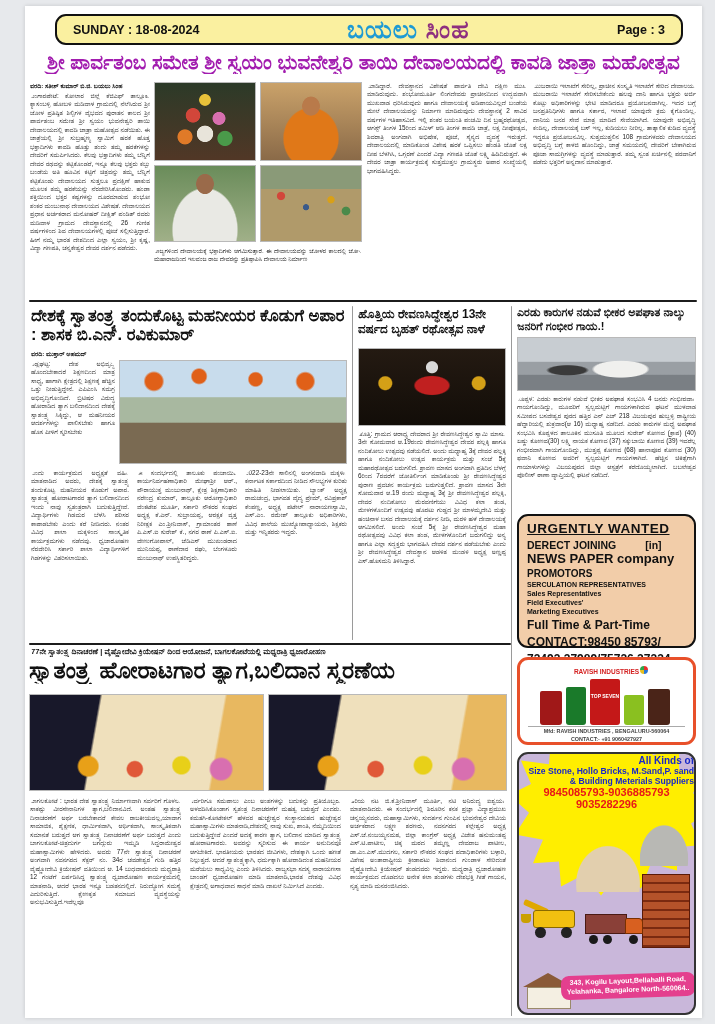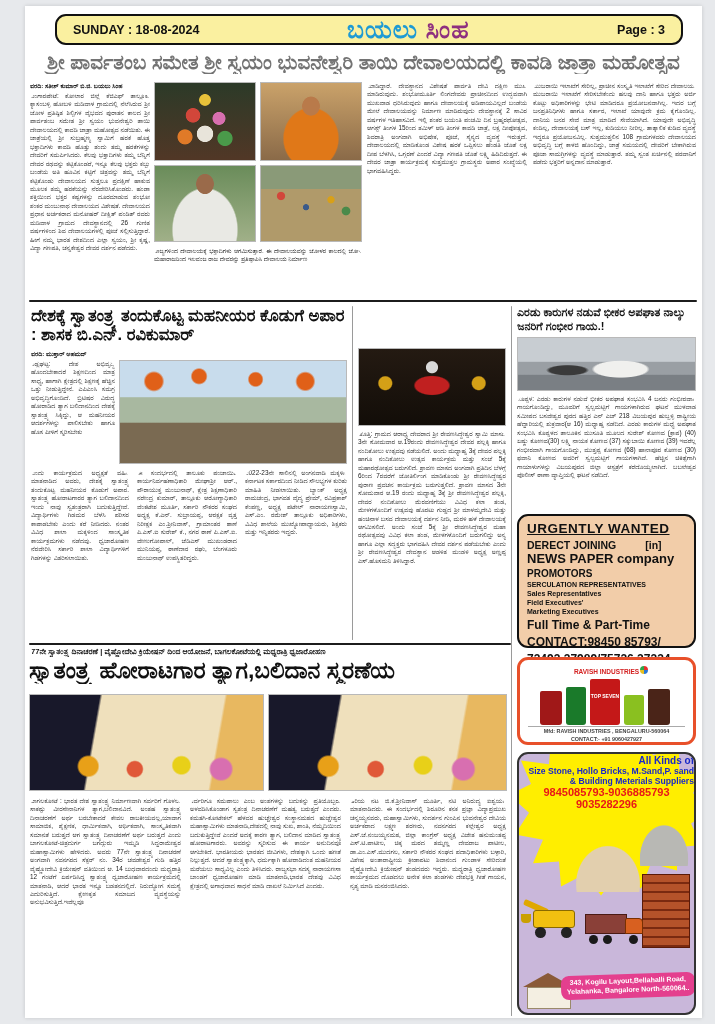--- a/index.html
+++ b/index.html
@@ -5,21 +5,21 @@
   html,body{margin:0;padding:0;}
   body{width:715px;height:1024px;background:#e7e9ec;font-family:"Liberation Sans","DejaVu Sans",sans-serif;position:relative;overflow:hidden;}
   .page{position:absolute;left:25px;top:6px;width:677px;height:1012px;background:#ffffff;box-shadow:0 0 4px rgba(0,0,0,.15);}
   .abs{position:absolute;border-radius:11px;}
   
   .header-bar{left:30px;top:8px;width:628px;height:31px;background:#faf0a0;border:2px solid #111;display:flex;align-items:center;justify-content:space-between;padding:0 16px;box-sizing:border-box;}
   .hdr-date,.hdr-page{font-size:12.5px;font-weight:bold;color:#111;}
   .masthead{font-size:25px;font-weight:bold;letter-spacing:1px;}
   .mast-1{color:#1e9ad4;}
   .mast-2{color:#8e2f7f;margin-left:8px;}
-  .headline-1{left:4px;top:45px;width:669px;font-size:20px;font-weight:bold;color:#737373;text-align:center;white-space:nowrap;overflow:hidden;}
+  .headline-1{left:4px;top:45px;width:669px;font-size:20px;font-weight:bold;color:#a21caf;text-align:center;white-space:nowrap;overflow:hidden;}
   
   .body-text{font-size:6.4px;line-height:1.32;text-align:justify;color:#222;overflow:hidden;word-break:break-word;}
   .byline{font-size:6.2px;font-weight:bold;color:#111;overflow:hidden;}
   .caption{font-size:6.2px;line-height:1.3;color:#111;text-align:justify;overflow:hidden;}
   .photo{position:absolute;overflow:hidden;border:1px solid #b9b9b9;box-sizing:border-box;}
   .rule-h{background:#1c1c1c;}
   .rule-v{background:#9a9a9a;}
   
   .ph-deity{background:
     radial-gradient(circle at 50% 22%, #e8c23a 0 7%, transparent 8%),
@@ -147,20 +147,21 @@
   <div class="abs headline-2">ದೇಶಕ್ಕೆ ಸ್ವಾತಂತ್ರ್ಯ ತಂದುಕೊಟ್ಟ ಮಹನೀಯರ ಕೊಡುಗೆ ಅಪಾರ : ಶಾಸಕ ಬಿ.ಎನ್. ರವಿಕುಮಾರ್</div>
   <div class="abs byline" style="left:6px;top:344px;width:150px;">ವರದಿ: ಮುಕ್ತಾರ್ ಅಹಮದ್</div>
   <div class="abs body-text" style="left:6px;top:354px;width:84px;height:104px;">ಶಿಡ್ಲಘಟ್ಟ: ದೇಶ ಅಭಿವೃದ್ಧಿ ಹೊಂದಬೇಕಾದರೆ ಶಿಕ್ಷಣದಿಂದ ಮಾತ್ರ ಸಾಧ್ಯ, ಹಾಗಾಗಿ ಕ್ಷೇತ್ರದಲ್ಲಿ ಶಿಕ್ಷಣಕ್ಕೆ ಹೆಚ್ಚಿನ ಒತ್ತು ನೀಡುತ್ತಿದ್ದೇನೆ. ಎಪಿಎಂಸಿ ಸಮಗ್ರ ಅಭಿವೃದ್ಧಿಗೊಂಡಿದೆ. ಬ್ರಿಟಿಷರ ವಿರುದ್ಧ ಹೋರಾಡಿದ ತ್ಯಾಗ ಬಲಿದಾನದಿಂದ ದೇಶಕ್ಕೆ ಸ್ವಾತಂತ್ರ್ಯ ಸಿಕ್ಕಿದ್ದು, ಆ ಮಹನೀಯರ ಆದರ್ಶಗಳನ್ನು ಪಾಲಿಸಬೇಕು ಹಾಗೂ ಹೊಸ ಪೀಳಿಗೆ ಸ್ಮರಿಸಬೇಕು</div>
   <div class="photo ph-flags" style="left:94px;top:354px;width:228px;height:104px;"></div>
   <div class="abs body-text" style="left:6px;top:463px;width:98px;height:171px;">ಎಂದು ಕಾರ್ಯಕ್ರಮದ ಅಧ್ಯಕ್ಷತೆ ವಹಿಸಿ ಮಾತನಾಡಿದ ಅವರು, ದೇಶಕ್ಕೆ ಸ್ವಾತಂತ್ರ್ಯ ತಂದುಕೊಟ್ಟ ಮಹನೀಯರ ಕೊಡುಗೆ ಅಪಾರ. ಸ್ವಾತಂತ್ರ್ಯ ಹೋರಾಟಗಾರರ ತ್ಯಾಗ ಬಲಿದಾನದಿಂದ ಇಂದು ನಾವು ಸ್ವತಂತ್ರರಾಗಿ ಬದುಕುತ್ತಿದ್ದೇವೆ. ವಿದ್ಯಾರ್ಥಿಗಳು ಗಿಡಮರ ಬೆಳೆಸಿ ಪರಿಸರ ಕಾಪಾಡಬೇಕು ಎಂದು ಕರೆ ನೀಡಿದರು. ನಂತರ ವಿವಿಧ ಶಾಲಾ ಮಕ್ಕಳಿಂದ ಸಾಂಸ್ಕೃತಿಕ ಕಾರ್ಯಕ್ರಮಗಳು ನಡೆದವು. ಧ್ವಜಾರೋಹಣ ನೆರವೇರಿಸಿ ಸರ್ಕಾರಿ ಶಾಲಾ ವಿದ್ಯಾರ್ಥಿಗಳಿಗೆ ಗಿಡಗಳನ್ನು ವಿತರಿಸಲಾಯಿತು.</div>
   <div class="abs body-text" style="left:112px;top:463px;width:100px;height:171px;">ಈ ಸಂದರ್ಭದಲ್ಲಿ ತಾಲೂಕು ಪಂಚಾಯಿತಿ ಕಾರ್ಯನಿರ್ವಹಣಾಧಿಕಾರಿ ಮೇಘಾಶ್ರೀ ಆರ್., ಪೌರಾಯುಕ್ತ ಮಂಜುನಾಥ್, ಕ್ಷೇತ್ರ ಶಿಕ್ಷಣಾಧಿಕಾರಿ ನರೇಂದ್ರ ಕುಮಾರ್, ತಾಲ್ಲೂಕು ಆರೋಗ್ಯಾಧಿಕಾರಿ ವೆಂಕಟೇಶ ಮೂರ್ತಿ, ಸರ್ಕಾರಿ ನೌಕರರ ಸಂಘದ ಅಧ್ಯಕ್ಷ ಕೆ.ಎನ್. ಸುಬ್ರಾಯಪ್ಪ, ಆರಕ್ಷಕ ವೃತ್ತ ನಿರೀಕ್ಷಕ ಎಂ.ಶ್ರೀನಿವಾಸ್, ಗ್ರಾಮಾಂತರ ಠಾಣೆ ಪಿ.ಎಸ್.ಐ ಸುರೇಶ್ ಕೆ., ನಗರ ಠಾಣೆ ಪಿ.ಎಸ್.ಐ. ವೇಣುಗೋಪಾಲ್, ಜೆಡಿಎಸ್ ಮುಖಂಡರಾದ ಮುನಿಯಪ್ಪ, ಠಾಣೆದಾರ ರಘು, ಬೆಂಗಳೂರು ಮಂಜುನಾಥ್ ಉಪಸ್ಥಿತರಿದ್ದರು.</div>
   <div class="abs body-text" style="left:220px;top:463px;width:102px;height:171px;">2022-23ನೇ ಸಾಲಿನಲ್ಲಿ ಅಂಗನವಾಡಿ ಮಕ್ಕಳಿಗೆ ಕರ್ನಾಟಕ ಸರ್ಕಾರದಿಂದ ನೀಡಿದ ಸೌಲಭ್ಯಗಳ ಕುರಿತು ಮಾಹಿತಿ ನೀಡಲಾಯಿತು. ಬ್ಯಾಂಕ್ ಅಧ್ಯಕ್ಷ ರಾಮಚಂದ್ರ, ಭಾಗವತ ವೈದ್ಯ ಪ್ರೇಮ್, ರವಿಪ್ರಕಾಶ್ ಕೆಂಪಣ್ಣ, ಅಧ್ಯಕ್ಷ ಪಟೇಲ್ ನಾರಾಯಣಸ್ವಾಮಿ, ಎಸ್.ಎಂ. ರಮೇಶ್ ತಾಲ್ಲೂಕು ಅಧಿಕಾರಿಗಳು, ವಿವಿಧ ಶಾಲೆಯ ಮುಖ್ಯೋಪಾಧ್ಯಾಯರು, ಶಿಕ್ಷಕರು ಮತ್ತು ಇನ್ನಿತರರು ಇದ್ದರು.</div>
 
   <div class="abs rule-v" style="left:327px;top:300px;width:1px;height:334px;"></div>
 
+  <div class="abs headline-3">ಹೊತ್ತಿಯ ರೇವಣಸಿದ್ಧೇಶ್ವರ 13ನೇ ವರ್ಷದ ಬೃಹತ್ ರಥೋತ್ಸವ ನಾಳೆ</div>
   <div class="photo ph-shrine" style="left:333px;top:342px;width:148px;height:78px;"></div>
   <div class="abs body-text" style="left:333px;top:424px;width:148px;height:210px;">ಹೊತ್ತಿ: ಗ್ರಾಮದ ಆರಾಧ್ಯ ದೇವರಾದ ಶ್ರೀ ರೇವಣಸಿದ್ಧೇಶ್ವರ ಸ್ವಾಮಿ ಮಾಸದ 3ನೇ ಸೋಮವಾರ ಆ.19ರಂದು ರೇವಣಸಿದ್ಧೇಶ್ವರ ದೇವರ ಪಲ್ಲಕ್ಕಿ ಹಾಗೂ ನಂದಿಕೋಲು ಉತ್ಸವವು ನಡೆಯಲಿದೆ. ಅಂದು ಮಧ್ಯಾಹ್ನ 3ಕ್ಕೆ ದೇವರ ಪಲ್ಲಕ್ಕಿ ಹಾಗೂ ನಂದಿಕೋಲು ಉತ್ಸವ ಕಾರ್ಯಕ್ರಮ ಮತ್ತು ಸಂಜೆ 5ಕ್ಕೆ ಮಹಾರಥೋತ್ಸವ ಜರುಗಲಿದೆ. ಶ್ರಾವಣ ಮಾಸದ ಅಂಗವಾಗಿ ಪ್ರತಿದಿನ ಬೆಳಗ್ಗೆ 6ರಿಂದ 7ರವರೆಗೆ ಜೋತಿರ್ಲಿಂಗ ಮಾಡಿಕೊಂಡು ಶ್ರೀ ರೇವಣಸಿದ್ಧೇಶ್ವರ ಪುರಾಣ ಪ್ರವಚನ ಕಾರ್ಯಕ್ರಮ ಜರುಗುತ್ತಲಿದೆ. ಶ್ರಾವಣ ಮಾಸದ 3ನೇ ಸೋಮವಾರ ಆ.19 ರಂದು ಮಧ್ಯಾಹ್ನ 3ಕ್ಕೆ ಶ್ರೀ ರೇವಣಸಿದ್ಧೇಶ್ವರ ಪಲ್ಲಕ್ಕಿ, ದೇವರ ನಂದಿಕೋಲು ಮೆರವಣಿಗೆಯು ವಿವಿಧ ಕಲಾ ತಂಡ, ಮೇಳಗಳೊಂದಿಗೆ ಉತ್ಸವವು ಹೊರಟು ಗುಡ್ಡದ ಶ್ರೀ ಮಾಳಮ್ಮದೇವಿ ಮತ್ತು ಹಂಚಿನಾಳ ಬಸವ ದೇವಾಲಯಕ್ಕೆ ದರ್ಶನ ನೀಡಿ, ಮರಳಿ ಹಳೆ ದೇವಾಲಯಕ್ಕೆ ಆಗಮಿಸಲಿದೆ. ಅಂದು ಸಂಜೆ 5ಕ್ಕೆ ಶ್ರೀ ರೇವಣಸಿದ್ಧೇಶ್ವರ ಮಹಾ ರಥೋತ್ಸವವು ವಿವಿಧ ಕಲಾ ತಂಡ, ಮೇಳಗಳೊಂದಿಗೆ ಜರುಗಲಿದ್ದು ಅನ್ಯ ಹಾಗೂ ಎಲ್ಲಾ ಸದ್ಭಕ್ತರು ಭಾಗವಹಿಸಿ ದೇವರ ದರ್ಶನ ಪಡೆಯಬೇಕು ಎಂದು ಶ್ರೀ ರೇವಣಸಿದ್ಧೇಶ್ವರ ದೇವಸ್ಥಾನ ಆಡಳಿತ ಮಂಡಳಿ ಅಧ್ಯಕ್ಷ ಅಣ್ಣಪ್ಪ ಎಸ್.ಹೊಸಮನಿ ತಿಳಿಸಿದ್ದಾರೆ.</div>
 
   <div class="abs rule-v" style="left:486px;top:300px;width:1px;height:710px;"></div>
 
   <div class="abs headline-4">ಎರಡು ಕಾರುಗಳ ನಡುವೆ ಭೀಕರ ಅಪಘಾತ ನಾಲ್ಕು ಜನರಿಗೆ ಗಂಭೀರ ಗಾಯ.!</div>
   <div class="photo ph-accident" style="left:492px;top:331px;width:179px;height:54px;"></div>
   <div class="abs body-text" style="left:492px;top:389px;width:179px;height:116px;">ಕೊಪ್ಪಳ: ಎರಡು ಕಾರುಗಳ ನಡುವೆ ಭೀಕರ ಅಪಘಾತ ಸಂಭವಿಸಿ 4 ಜನರು ಗಂಭೀರವಾಗಿ ಗಾಯಗೊಂಡಿದ್ದು, ಮೂವರಿಗೆ ಸ್ವಲ್ಪಮಟ್ಟಿಗೆ ಗಾಯಗಳಾಗಿರುವ ಘಟನೆ ಮುಳವಾಡ ಸಮೀಪದ ಬಸವೇಶ್ವರ ಪುರದ ಹತ್ತಿರ ಎನ್ ಎಚ್ 218 ವಿಜಯಪುರ ಹುಬ್ಬಳ್ಳಿ ರಾಷ್ಟ್ರೀಯ ಹೆದ್ದಾರಿಯಲ್ಲಿ ಶುಕ್ರವಾರ(ಆ 16) ಮಧ್ಯಾಹ್ನ ನಡೆದಿದೆ. ಎರಡು ಕಾರುಗಳ ಮಧ್ಯೆ ಅಪಘಾತ ಸಂಭವಿಸಿ ಕೊಪ್ಪಳದ ತಾಲೂಕಿನ ಮುಸೂತಿ ಮೂಲದ ಸುರೇಶ್ ಕೋಣವ (ಕ್ರಾಪ) (40) ಏಷ್ಣು ಕೋಣವ(30) ಲಕ್ಷ್ಮಿ ನಾಯಕ ಕೋಣವ (37) ಸಕ್ಕುಬಾಯಿ ಕೋಣವ (39) ಇವರೆಲ್ಲ ಗಂಭೀರವಾಗಿ ಗಾಯಗೊಂಡಿದ್ದು, ಮುತ್ತಪ್ಪ ಕೋಣವ (68) ಹಾನಾಪೂರ ಕೋಣವ (30) ಫವಾನಿ ಕೋಣವ ಅವರಿಗೆ ಸ್ವಲ್ಪಮಟ್ಟಿಗೆ ಗಾಯಗಳಾಗಿವೆ. ಹೆಚ್ಚಿನ ಚಿಕಿತ್ಸೆಗಾಗಿ ಗಾಯಾಳುಗಳನ್ನು ವಿಜಯಪುರದ ಜಿಲ್ಲಾ ಆಸ್ಪತ್ರೆಗೆ ಕರೆದೊಯ್ಯಲಾಗಿದೆ. ಬಬಲೇಶ್ವರ ಪೊಲೀಸ್ ಠಾಣಾ ವ್ಯಾಪ್ತಿಯಲ್ಲಿ ಘಟನೆ ನಡೆದಿದೆ.</div>
 
   <div class="abs urgent-box">

